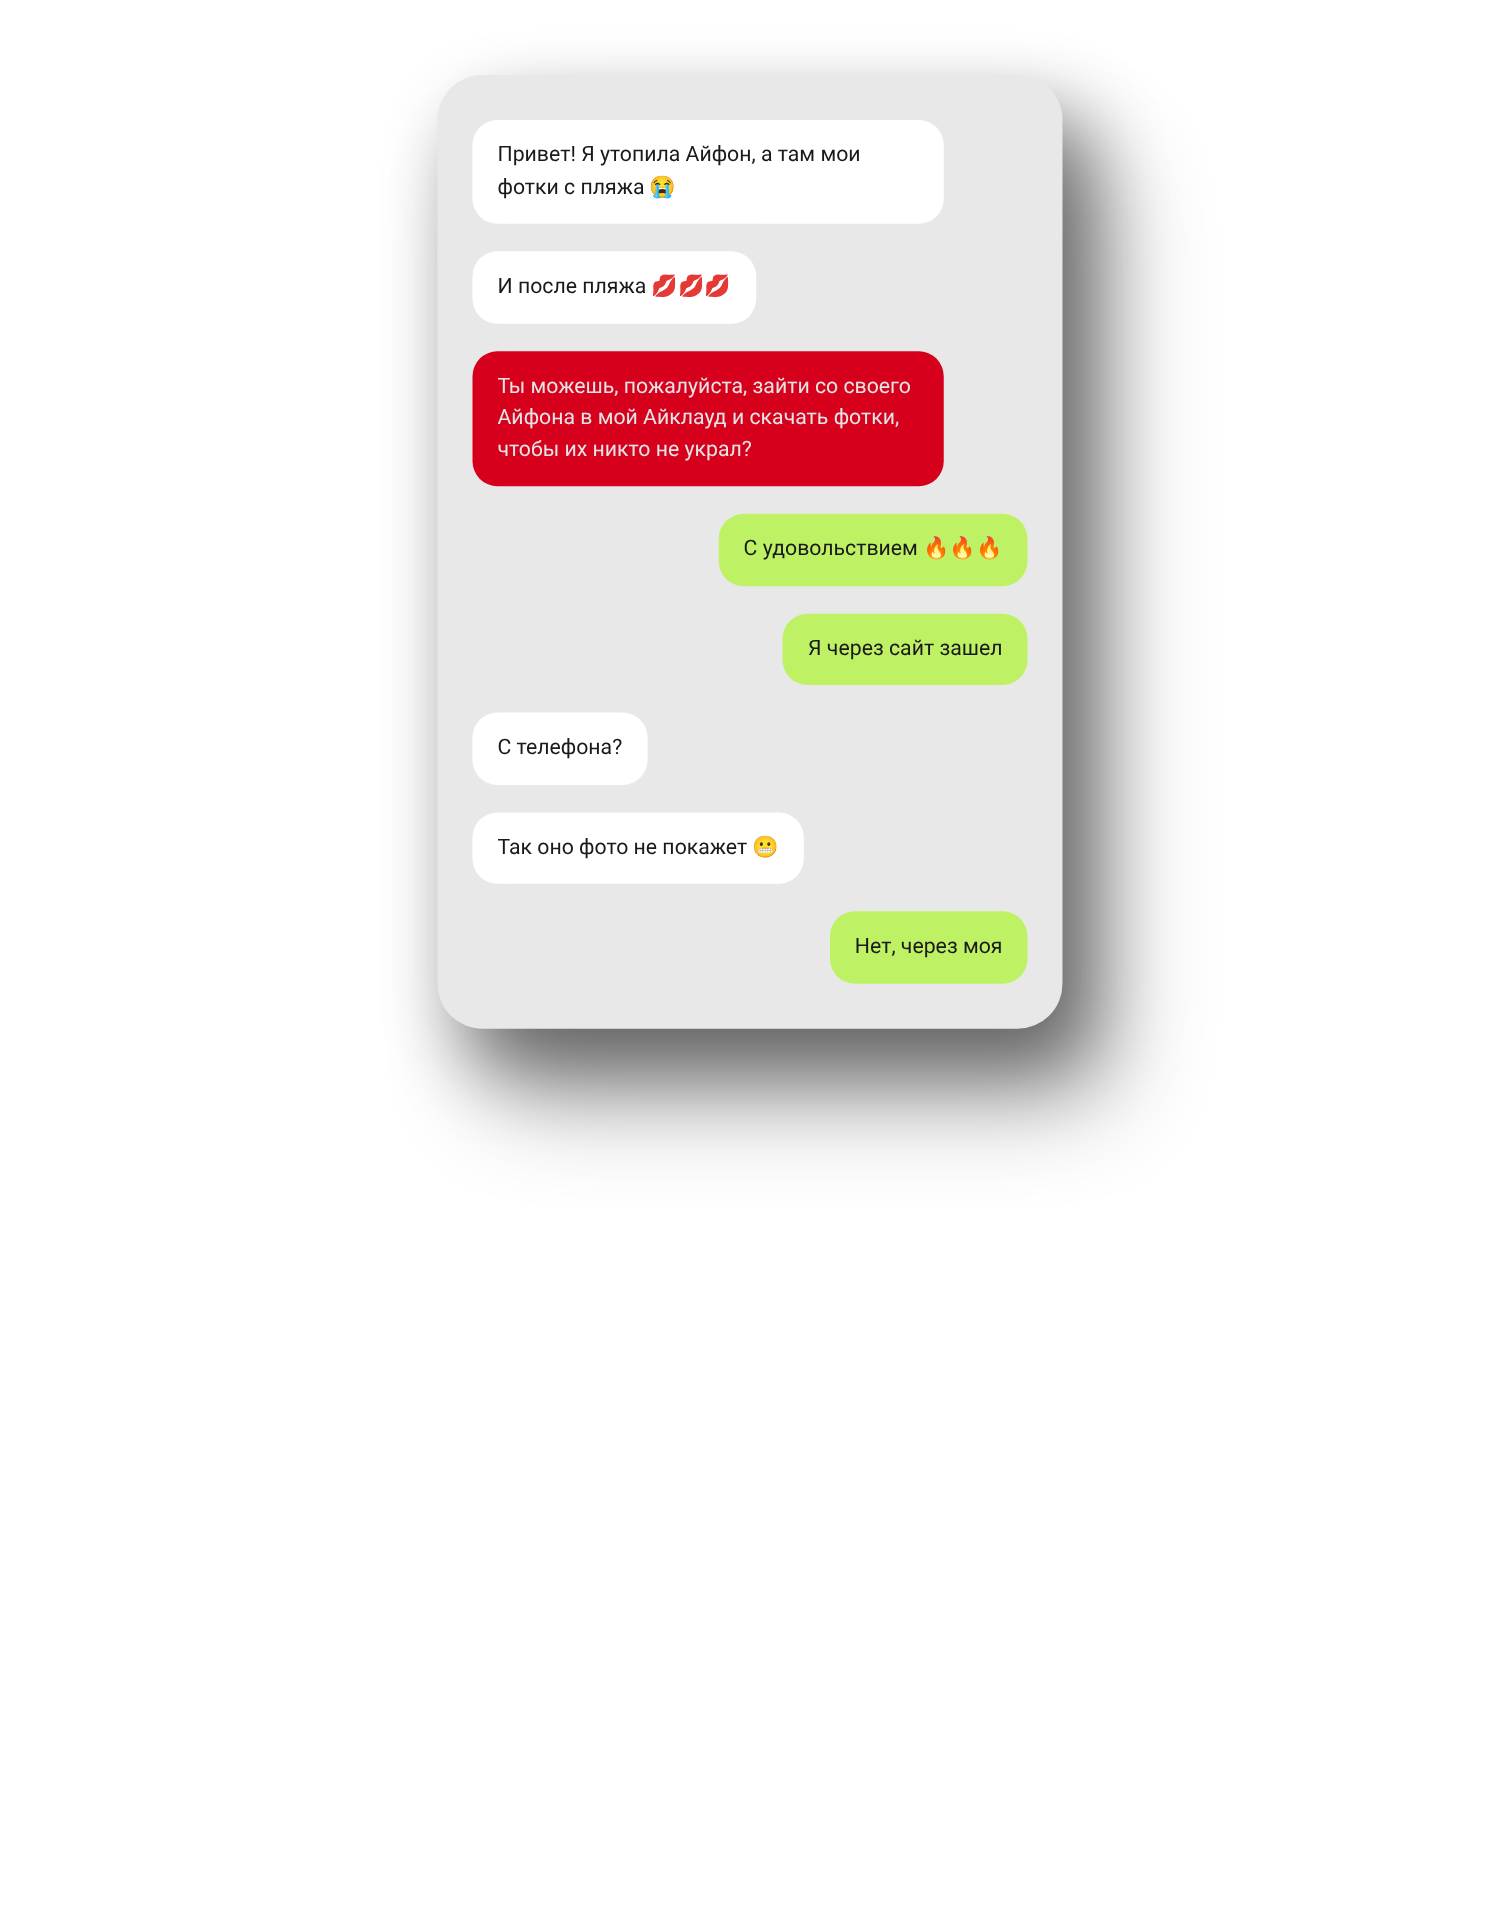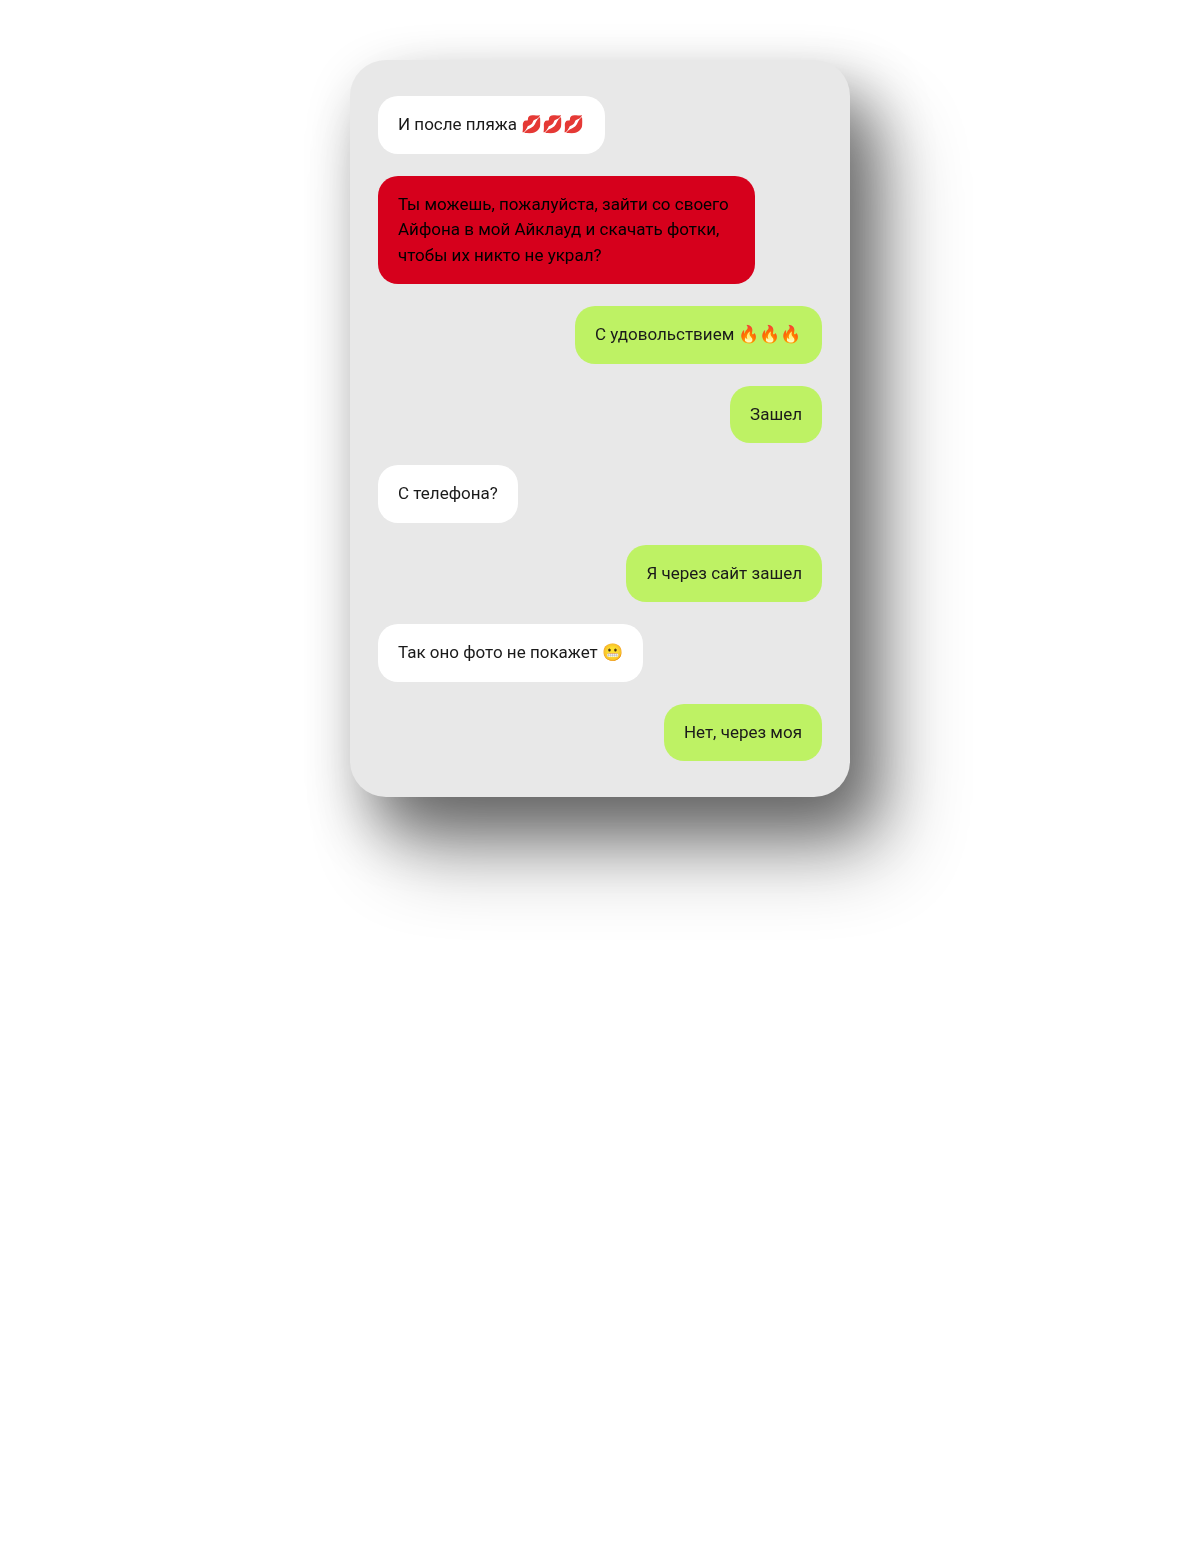--- a/index.html
+++ b/index.html
@@ -46,67 +46,67 @@
       font-size: 17px;
       line-height: 1.5;
       color: #1a1a1a;
       word-wrap: break-word;
     }
     .bubble.incoming-white {
       background: #ffffff;
     }
     .bubble.incoming-red {
       background: #d6001c;
-      color: #000000;
+      color: #e5e5e5;
     }
     .bubble.outgoing {
       background: #bef264;
     }
   </style>
 </head>
 <body>
 
 <div class="phone-container">
   <div class="chat">
 
+    <div class="row left">
+      <div class="bubble incoming-white">
+        <span>Привет! Я утопила Айфон, а там мои фотки с пляжа 😭</span>
+      </div>
+    </div>
 
     <div class="row left">
       <div class="bubble incoming-white">
         <span>И после пляжа 💋💋💋</span>
       </div>
     </div>
 
     <div class="row left">
       <div class="bubble incoming-red">
         <span>Ты можешь, пожалуйста, зайти со своего Айфона в мой Айклауд и скачать фотки, чтобы их никто не украл?</span>
       </div>
     </div>
 
     <div class="row right">
       <div class="bubble outgoing">
         <span>С удовольствием 🔥🔥🔥</span>
       </div>
     </div>
 
 
+
     <div class="row right">
       <div class="bubble outgoing">
-        <span>Зашел</span>
+        <span>Я через сайт зашел</span>
       </div>
     </div>
 
     <div class="row left">
       <div class="bubble incoming-white">
         <span>С телефона?</span>
-      </div>
-    </div>
-
-    <div class="row right">
-      <div class="bubble outgoing">
-        <span>Я через сайт зашел</span>
       </div>
     </div>
 
     <div class="row left">
       <div class="bubble incoming-white">
         <span>Так оно фото не покажет 😬</span>
       </div>
     </div>
 
 

